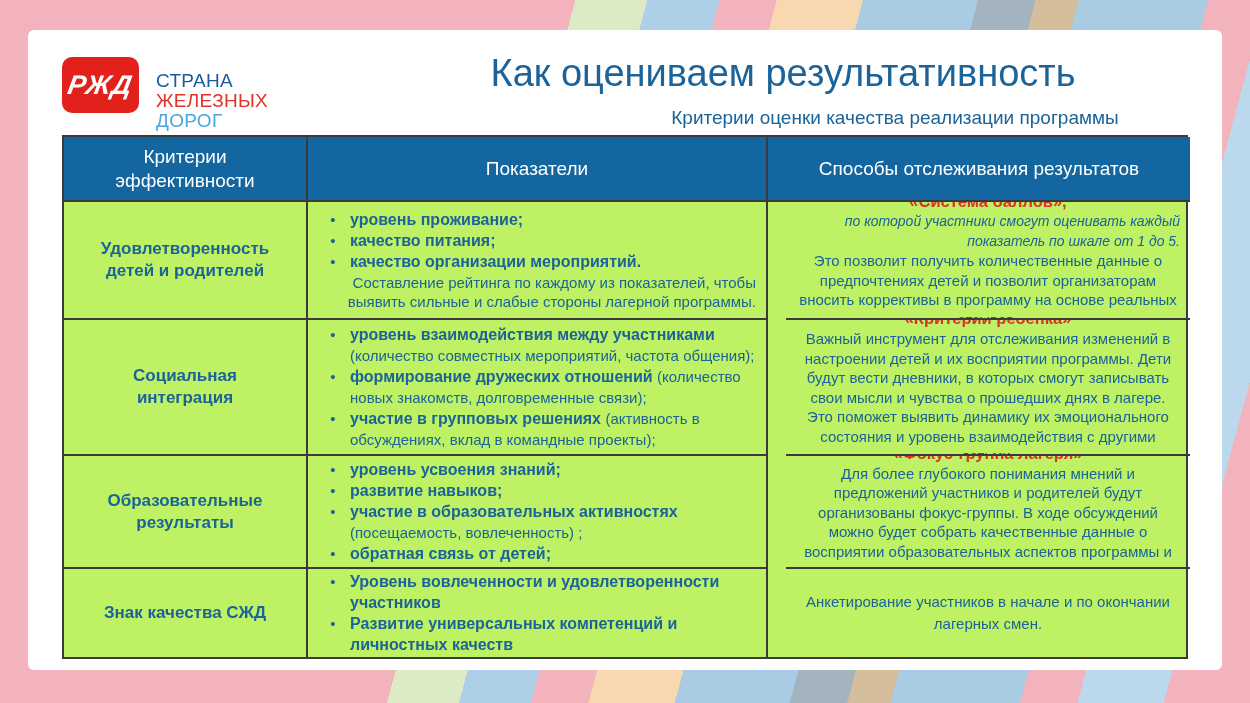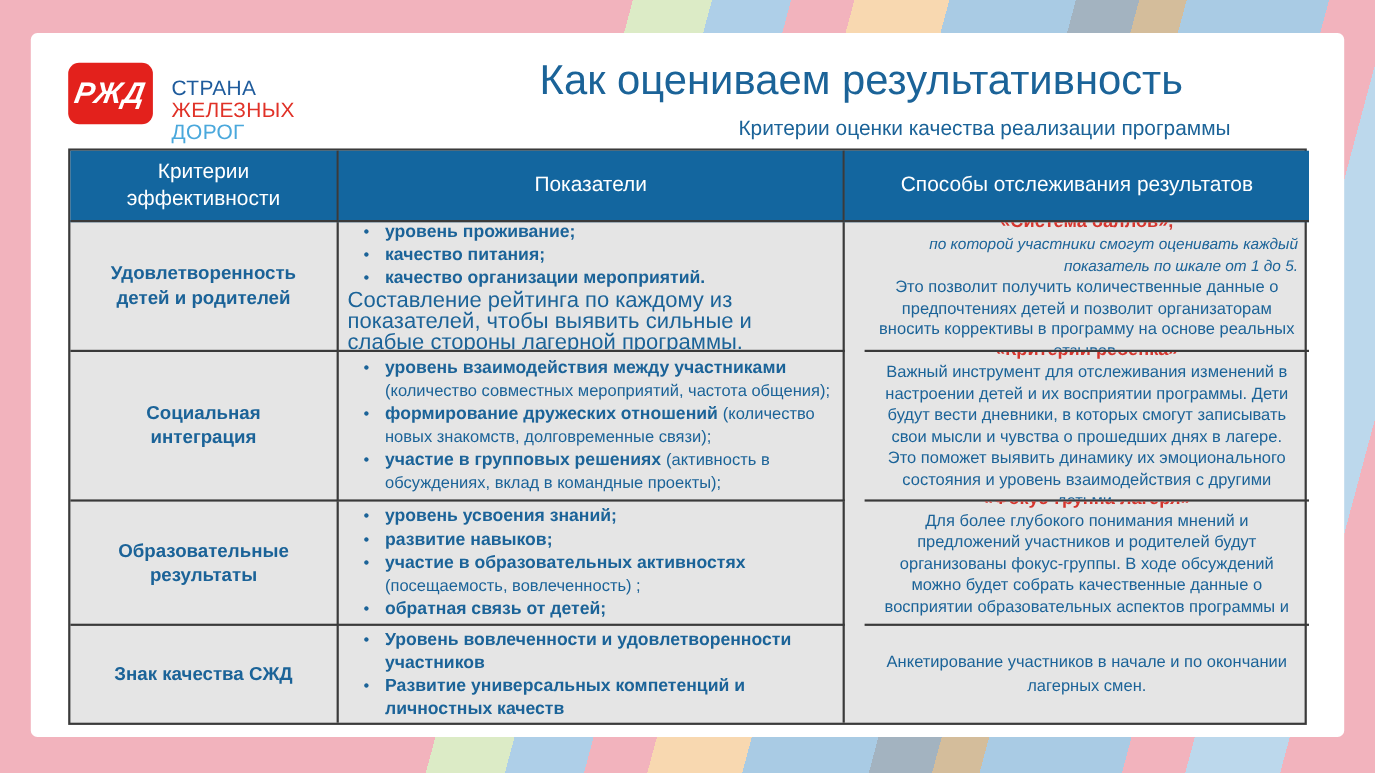--- a/index.html
+++ b/index.html
@@ -41,21 +41,21 @@
   .brand .l3{ color:#4aa8dc; }
   .title-wrap{ position:absolute; left:350px; right:34px; top:20px; text-align:center; }
   .title{ color:#1b6398; font-size:38px; font-weight:400; line-height:46px; }
   .subtitle-wrap{ position:absolute; left:580px; right:40px; top:77px; text-align:center; }
   .subtitle{ color:#1b6398; font-size:19px; font-weight:400; }
   
   .tbl{
     position:absolute; left:34px; top:105px; width:1126px;
     display:grid; grid-template-columns:244px 460px 422px;
     grid-template-rows:65px 118px 136px 113px 88px;
-    border:2px solid #3a3a3a; background:#e5e5e5;
+    border:2px solid #3a3a3a; background:#bef264;
   }
   .cell{ border-right:2px solid #3a3a3a; border-bottom:2px solid #3a3a3a; overflow:hidden; }
   .cell.last-col{ border-right:none; }
   .cell.last-row{ border-bottom:none; }
   .hcell{
     background:#13669f; color:#ffffff; font-size:19px;
     display:flex; align-items:center; justify-content:center; text-align:center;
     line-height:24px; padding:0 10px;
   }
   .ccell{
@@ -65,21 +65,21 @@
   }
   .icell{
     display:flex; flex-direction:column; justify-content:center;
     padding:6px 10px 6px 8px; color:#1b6398;
   }
   .bullet{ display:flex; align-items:flex-start; }
   .dot{ width:34px; text-align:center; font-size:15px; line-height:21px; flex:none; color:#1b6398; }
   .btext{ font-size:16px; line-height:21px; }
   .btext .b{ font-weight:700; }
   .btext .r{ font-weight:400; font-size:15px; }
-  .note{ font-size:20px; line-height:19px; text-align:left; font-weight:400; margin-top:1px; }
+  .note{ font-size:15px; line-height:19px; text-align:right; font-weight:400; margin-top:1px; }
   .mcell{
     display:flex; flex-direction:column; justify-content:center; text-align:center;
     padding:4px 10px; color:#1b6398; font-size:15px; line-height:19.5px;margin-left:18px;
   }
   .m-title{ color:#d5352d; font-weight:700; font-size:16.5px; line-height:21px; }
   .m-italic{ font-style:italic; font-size:14px;text-align:right; }
   .m-text{ font-size:15px; }
   .mcell.center-only{ font-size:16px; line-height:22px; }
 </style>
 </head>

